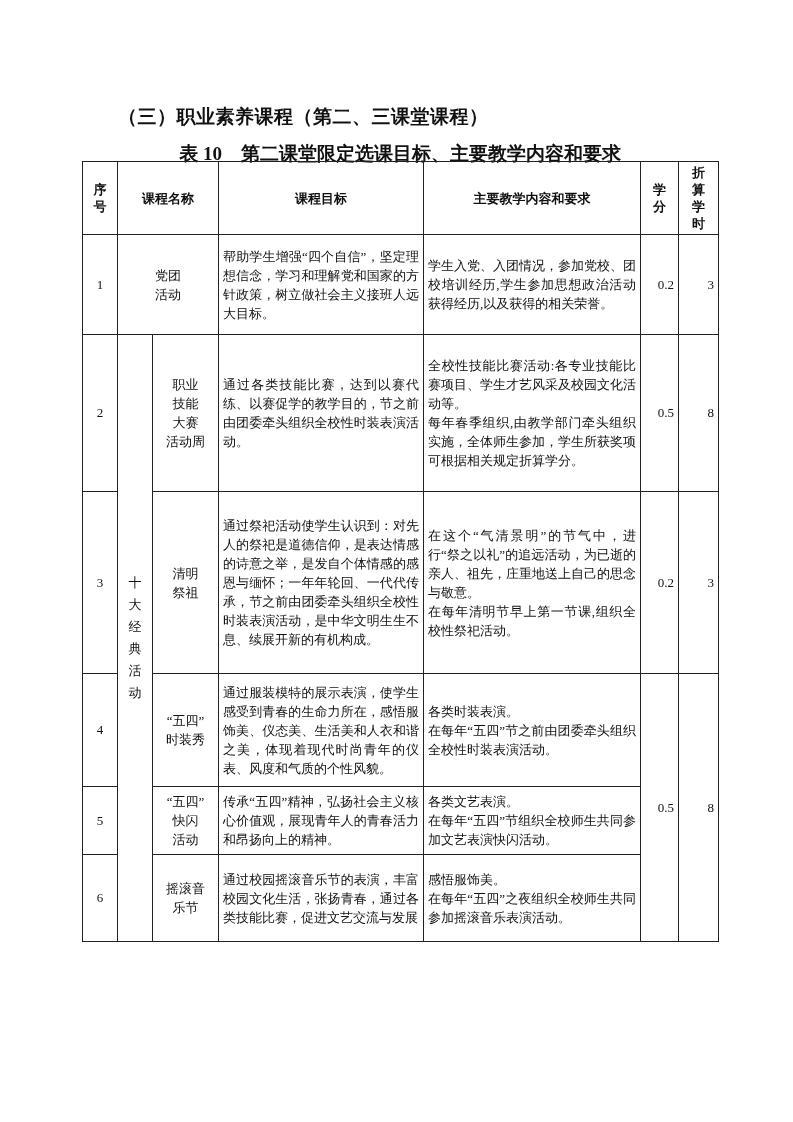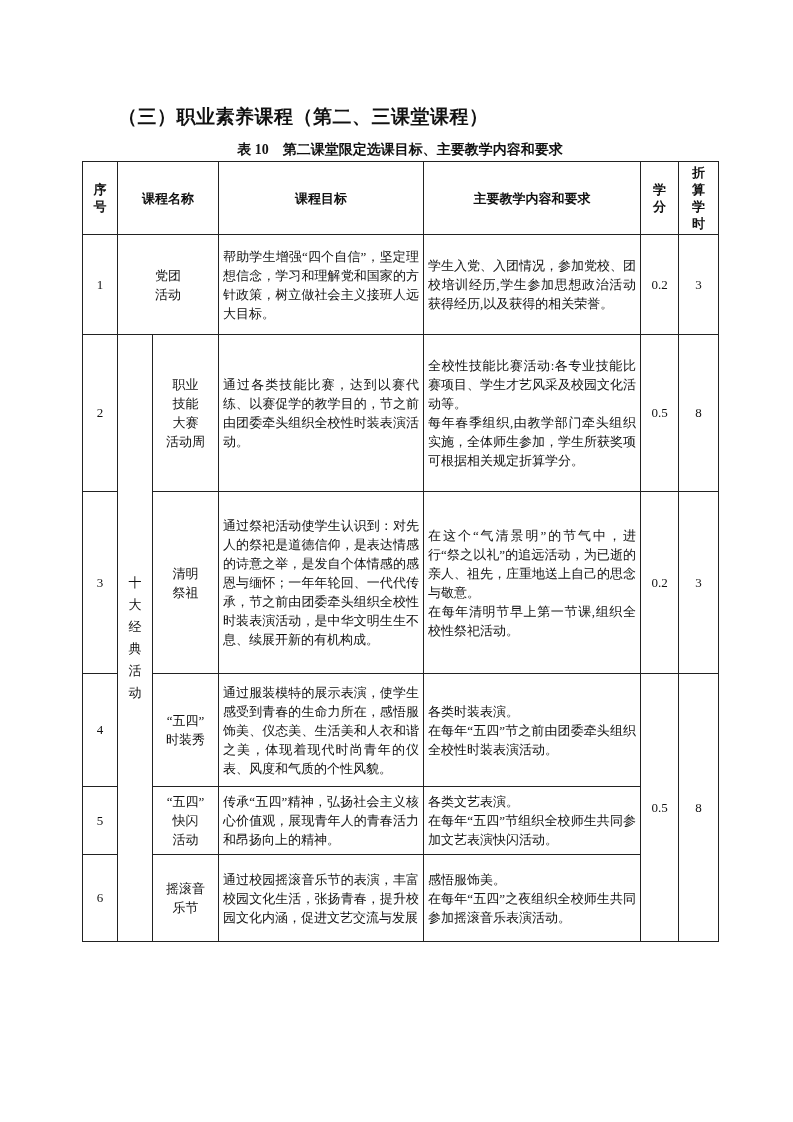--- a/index.html
+++ b/index.html
@@ -22,21 +22,21 @@
     font-weight: bold;
     letter-spacing: 0.5px;
     white-space: nowrap;
   }
   .table-caption {
     position: absolute;
     left: 82px;
     top: 141px;
     width: 636px;
     text-align: center;
-    font-size: 14px;
+    font-size: 19px;
     font-weight: bold;
     white-space: nowrap;
   }
   table.course-table {
     position: absolute;
     left: 82px;
     top: 161px;
     width: 636px;
     border-collapse: collapse;
     table-layout: fixed;
@@ -73,21 +73,21 @@
   }
   .cell-goal,
   .cell-content {
     text-align: justify;
     white-space: pre-line;
     line-height: 19px;
     padding: 4px 7px;
   }
   .cell-credit,
   .cell-hours {
-    text-align: center;
+    text-align: right;
     font-size: 13px;
   }
   tr.r-header { height: 71px; }
   tr.r-1 { height: 100px; }
   tr.r-2 { height: 157px; }
   tr.r-3 { height: 182px; }
   tr.r-4 { height: 113px; }
   tr.r-5 { height: 68px; }
   tr.r-6 { height: 87px; }
 </style>
@@ -181,18 +181,18 @@
 活动</td>
     <td class="cell-goal">传承“五四”精神，弘扬社会主义核心价值观，展现青年人的青春活力和昂扬向上的精神。</td>
     <td class="cell-content">各类文艺表演。
 在每年“五四”节组织全校师生共同参加文艺表演快闪活动。</td>
   </tr>
 
   <tr class="r-6">
     <td class="cell-index">6</td>
     <td class="cell-name">摇滚音
 乐节</td>
-    <td class="cell-goal">通过校园摇滚音乐节的表演，丰富校园文化生活，张扬青春，提升校园文化内涵，促进文艺交流与发展</td>
+    <td class="cell-goal">通过校园摇滚音乐节的表演，丰富校园文化生活，张扬青春，通过各类技能比赛，促进文艺交流与发展</td>
     <td class="cell-content">感悟服饰美。
 在每年“五四”之夜组织全校师生共同参加摇滚音乐表演活动。</td>
   </tr>
 </tbody>
   </table>
 
 </body></html>

